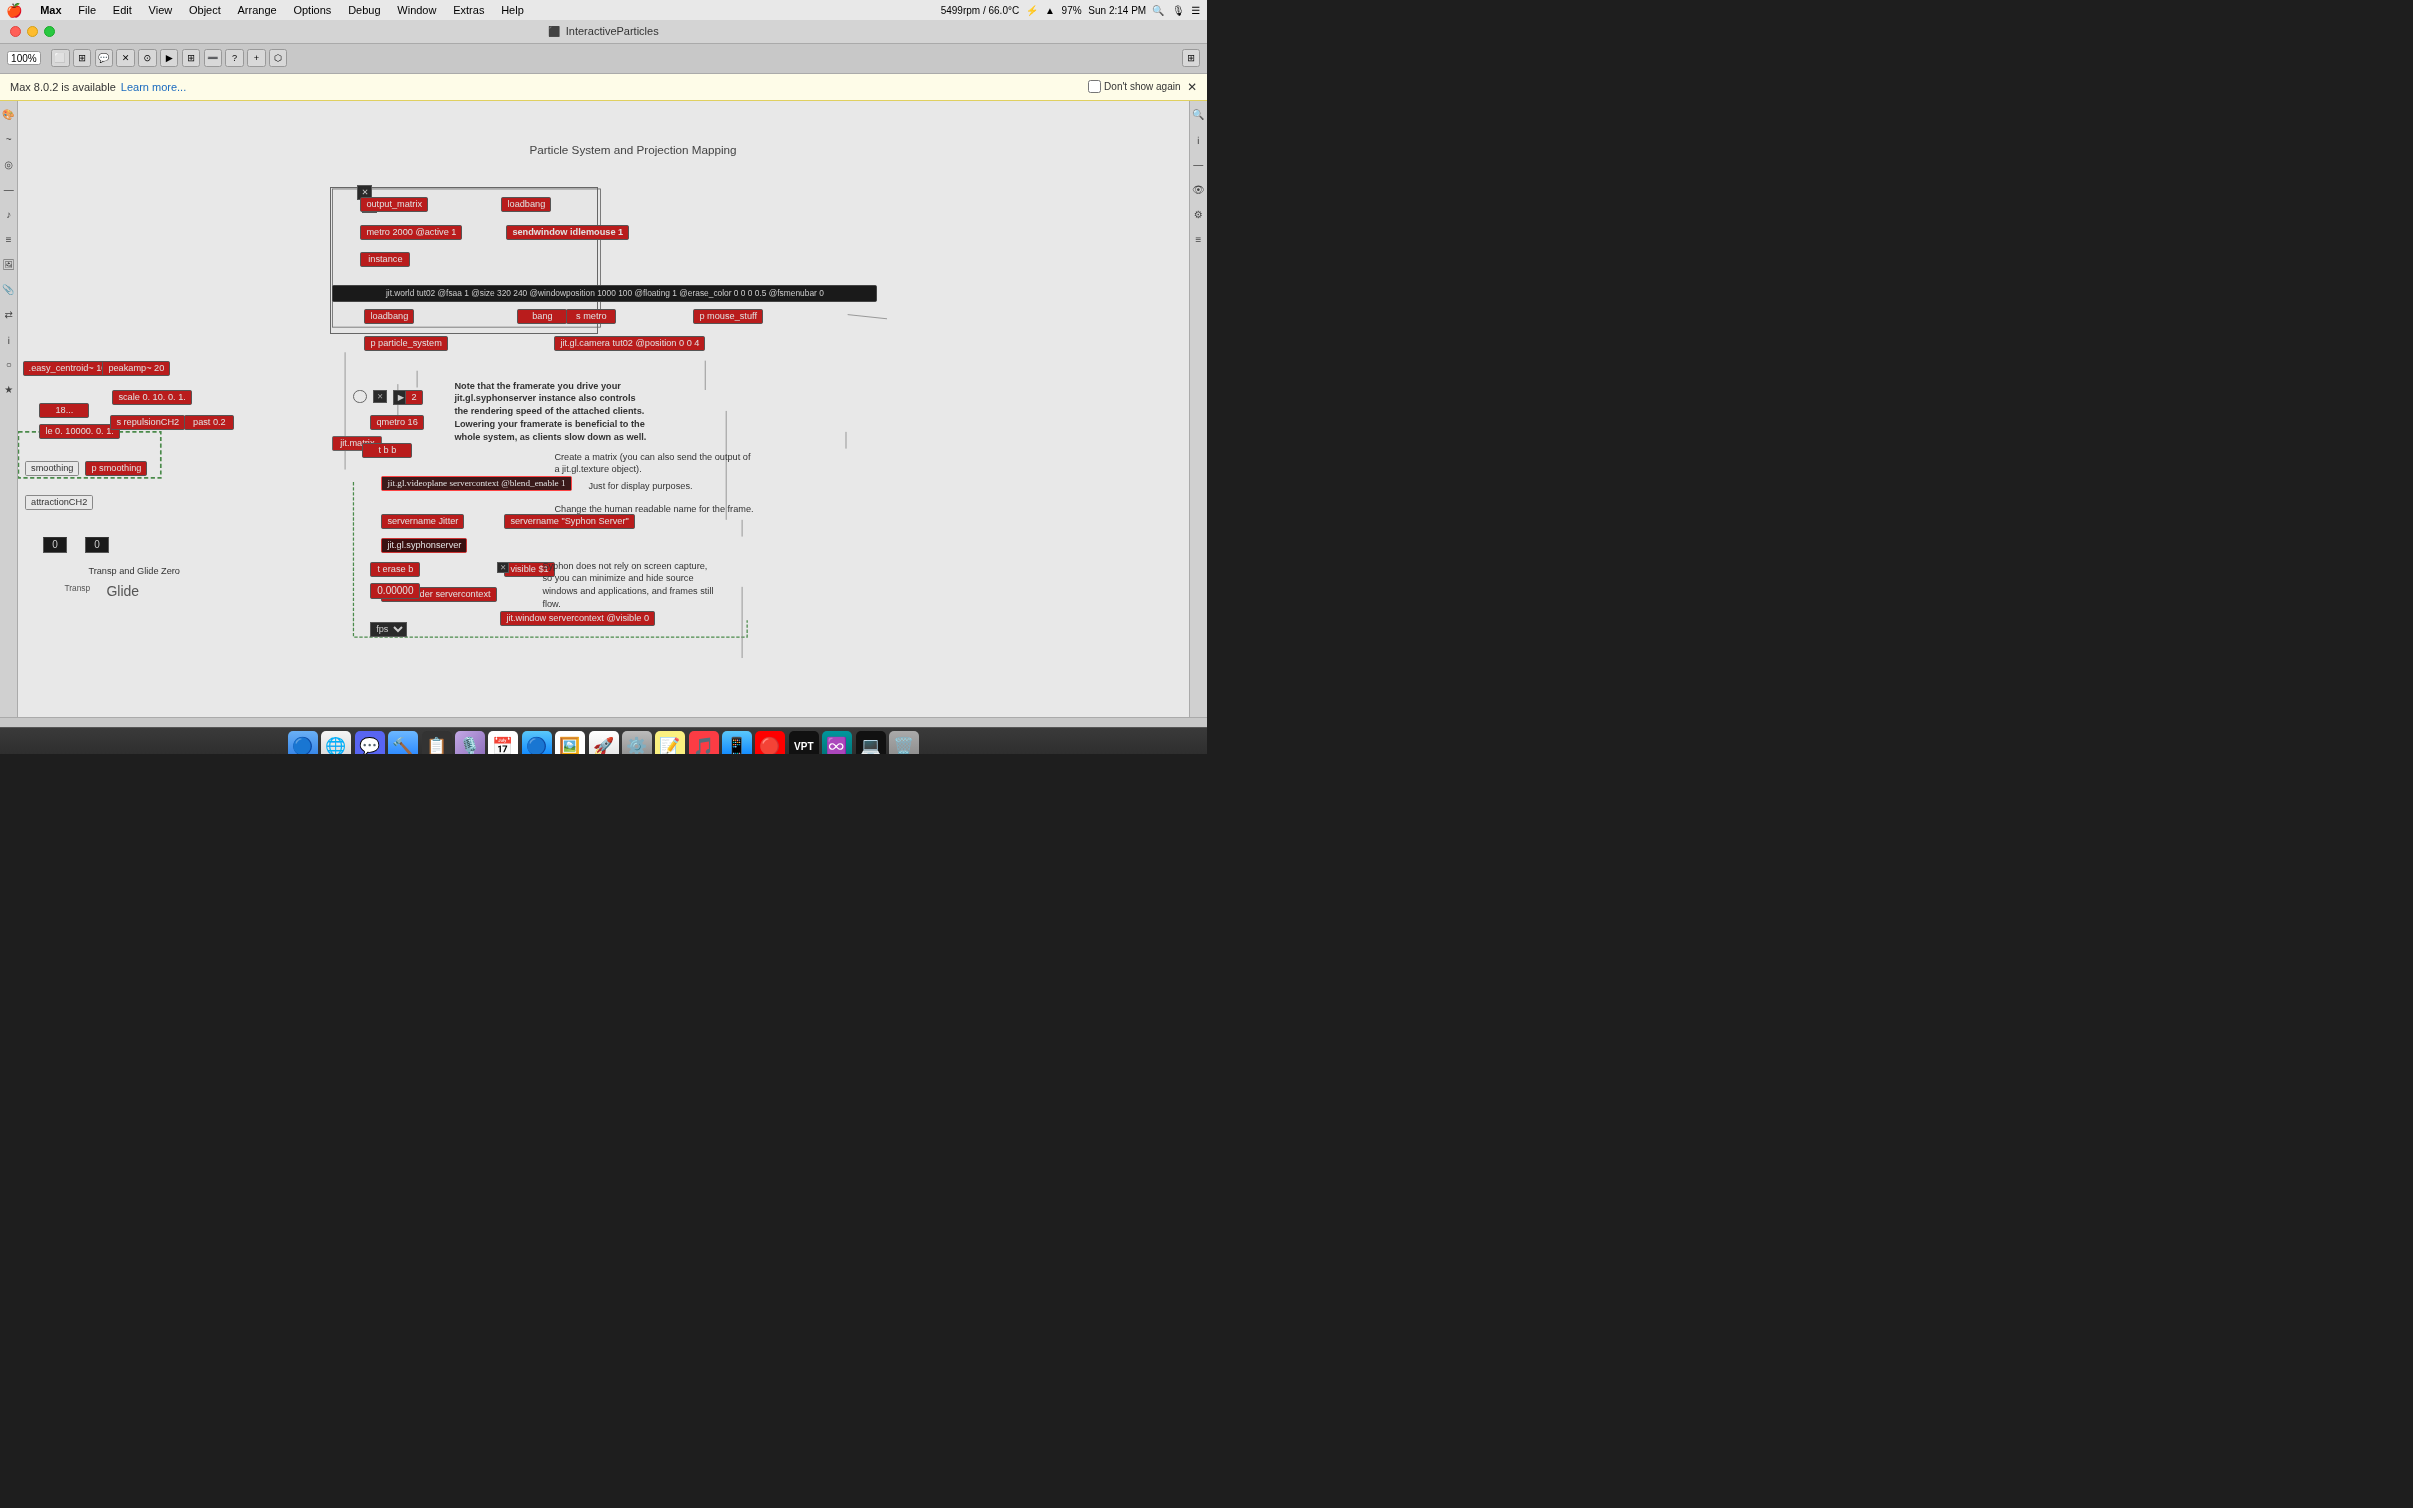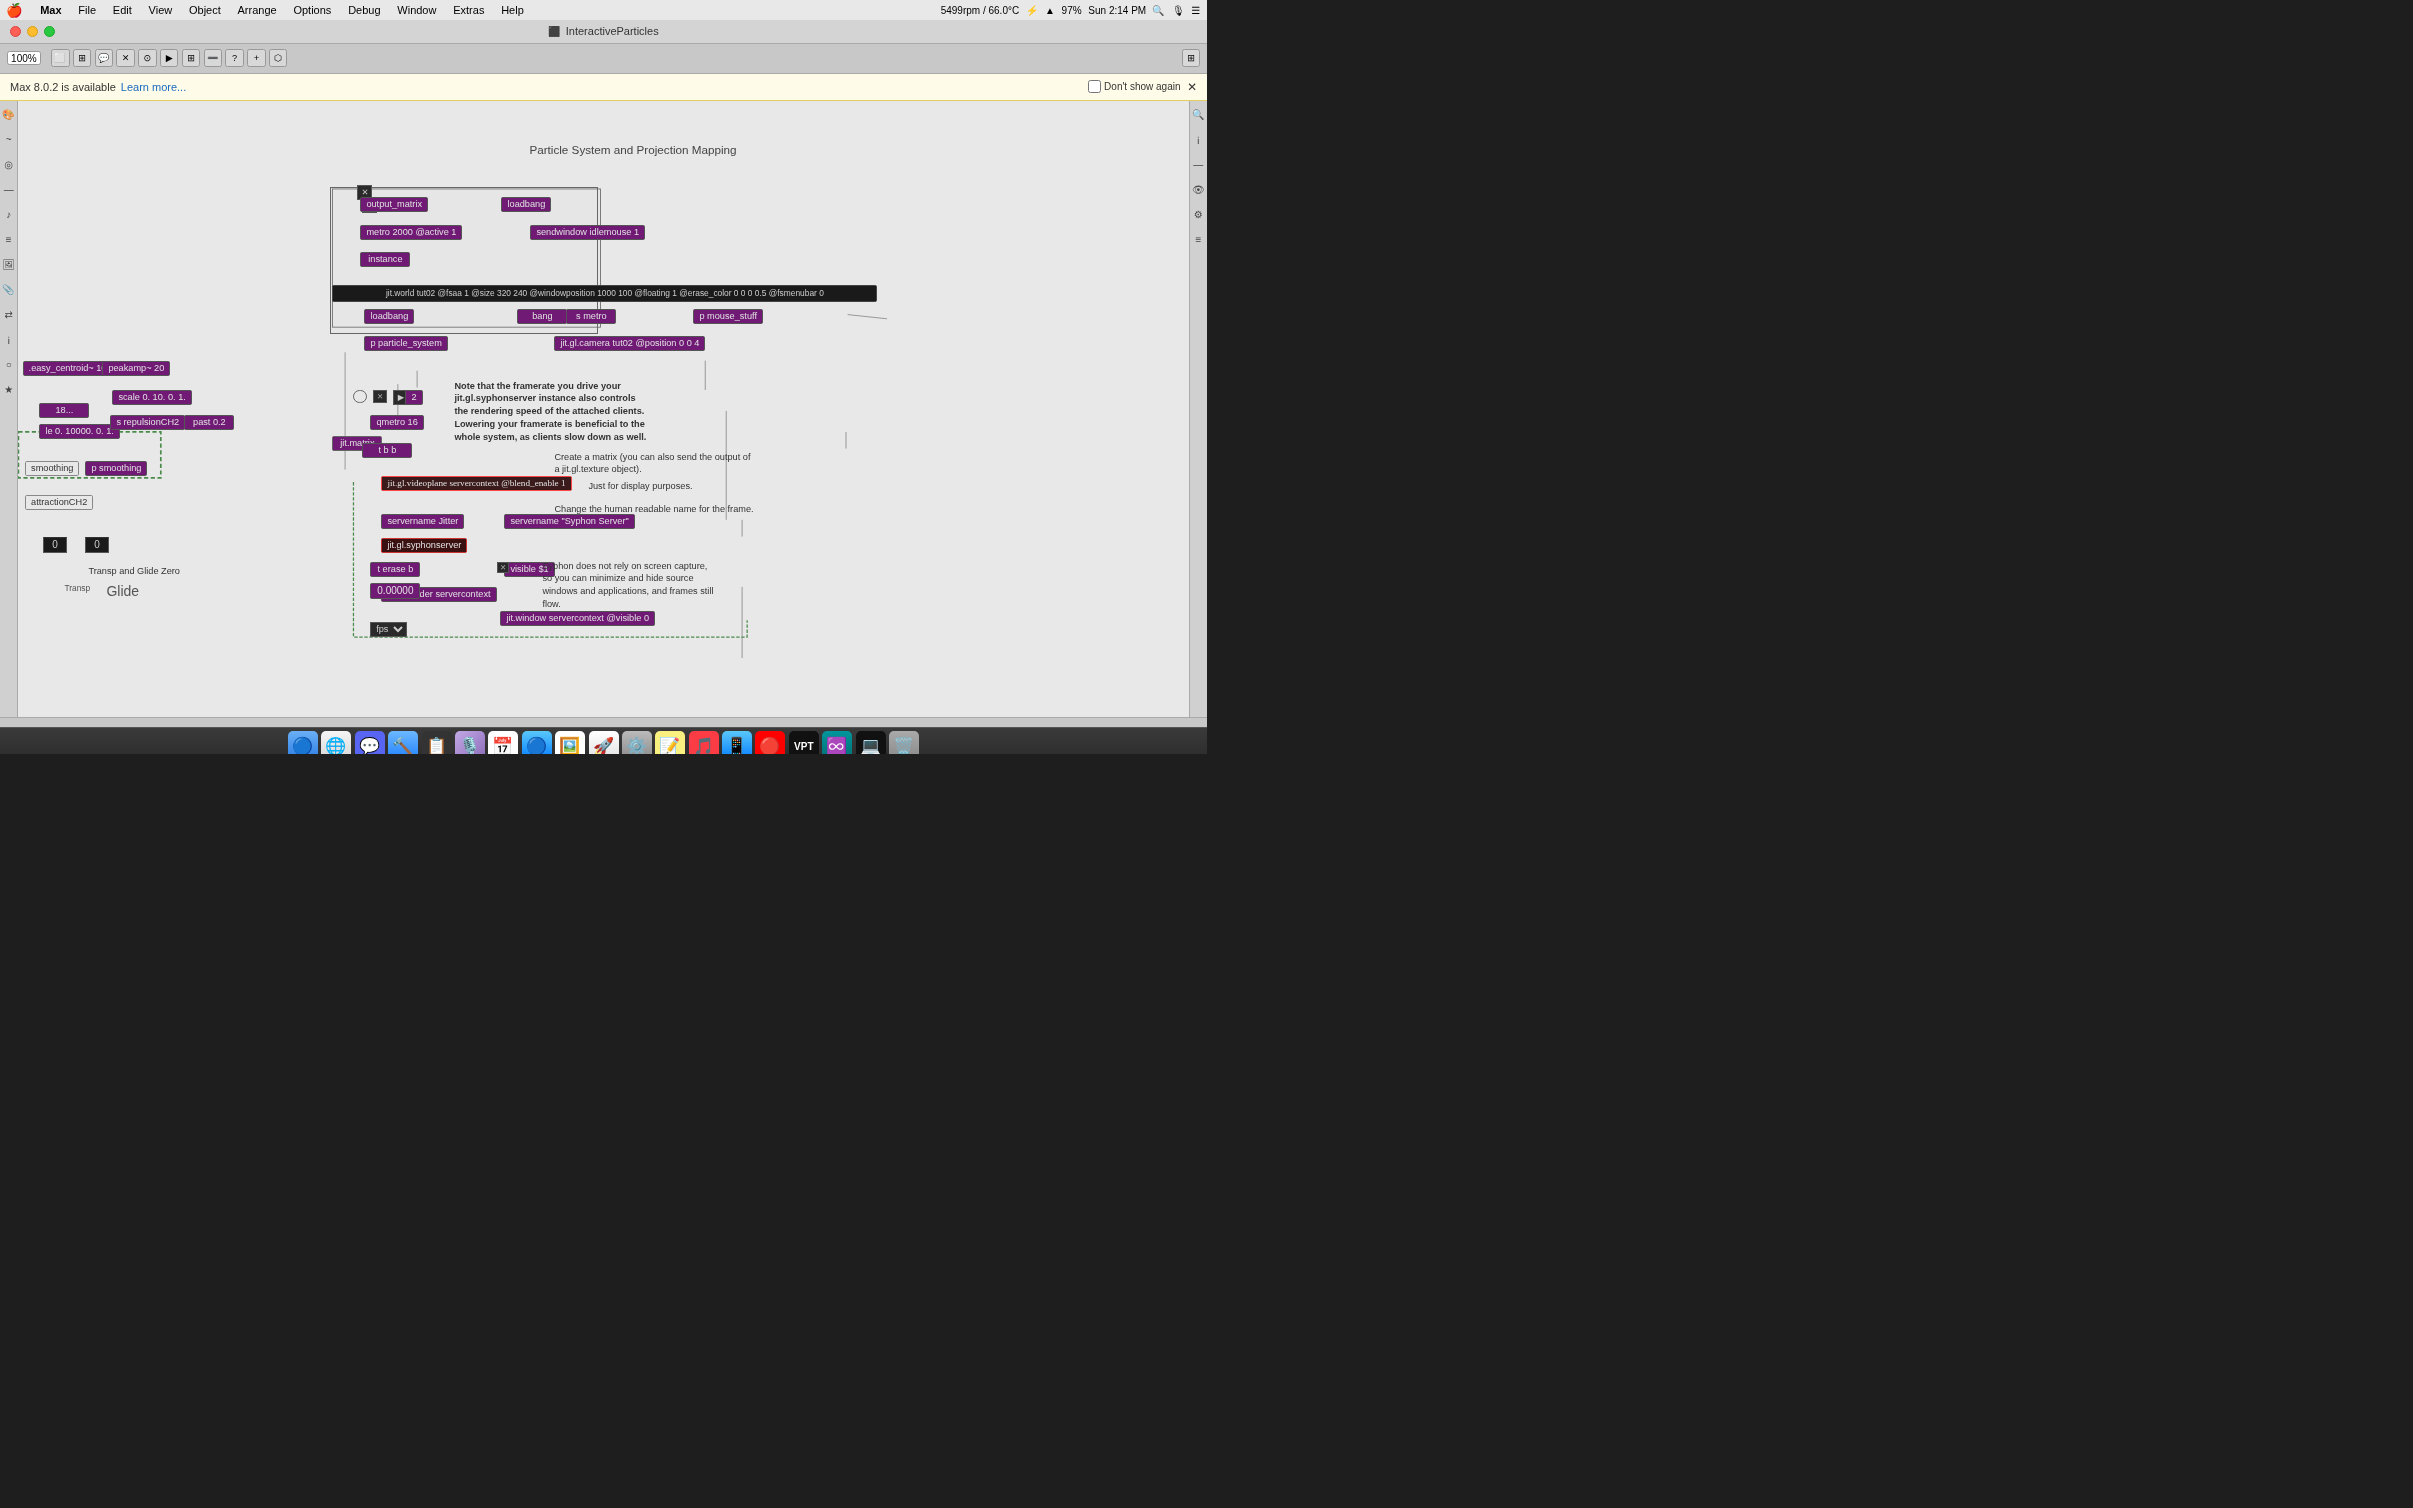--- a/index.html
+++ b/index.html
@@ -146,21 +146,21 @@
       position: relative;
       width: 100%;
       height: calc(754px - 20px - 23.5px - 30px - 27px - 37px);
       background: #e8e8e8;
       overflow: hidden;
     }
 
     
     .max-node {
       position: absolute;
-      background: #701a75;
+      background: #b91c1c;
       color: #e0e0e0;
       border: 0.8px solid #555;
       border-radius: 1.7px;
       font-size: 9.2px;
       padding: 1.7px 5px;
       white-space: nowrap;
       min-width: 50px;
       text-align: center;
     }
     .max-node.wide-box {
@@ -437,21 +437,21 @@
       <div class="max-node" style="display:inline-block;">output_matrix</div>
       <div style="display:inline-block; width:15px; height:15px; background:#2a2a2a; border:0.8px solid #555; margin-left:1.7px; text-align:center; line-height:15px; font-size:8.4px; color:#ccc; cursor:pointer;">✕</div>
     </div>
 
     <div class="max-node" style="top:96px; left:483px;">loadbang</div>
 
     <div class="max-node" style="top:124px; left:342px;">metro 2000 @active 1</div>
 
     <div class="max-node" style="top:151px; left:342px;">instance</div>
 
-    <div class="max-node" style="top:124px; left:512px;">sendwindow idlemouse 1</div>
+    <div class="max-node" style="top:124px; left:488px;font-weight:bold;">sendwindow idlemouse 1</div>
 
     <div class="max-node wide-box" style="top:184px; left:314px; width:545px; padding:2.5px 5px;">jit.world tut02 @fsaa 1 @size 320 240 @windowposition 1000 100 @floating 1 @erase_color 0 0 0 0.5 @fsmenubar 0</div>
 
     <div class="max-node" style="top:208px; left:346px;">loadbang</div>
 
     <div class="max-node" style="top:208px; left:499px;">bang</div>
 
     <div class="max-node" style="top:208px; left:548px;">s metro</div>
 
     <div class="max-node" style="top:208px; left:675px;">p mouse_stuff</div>

